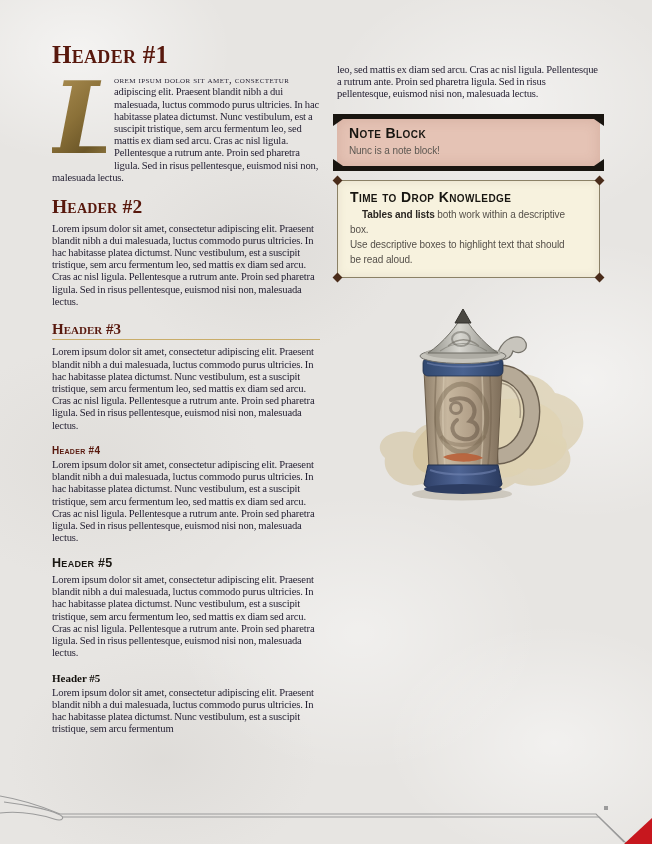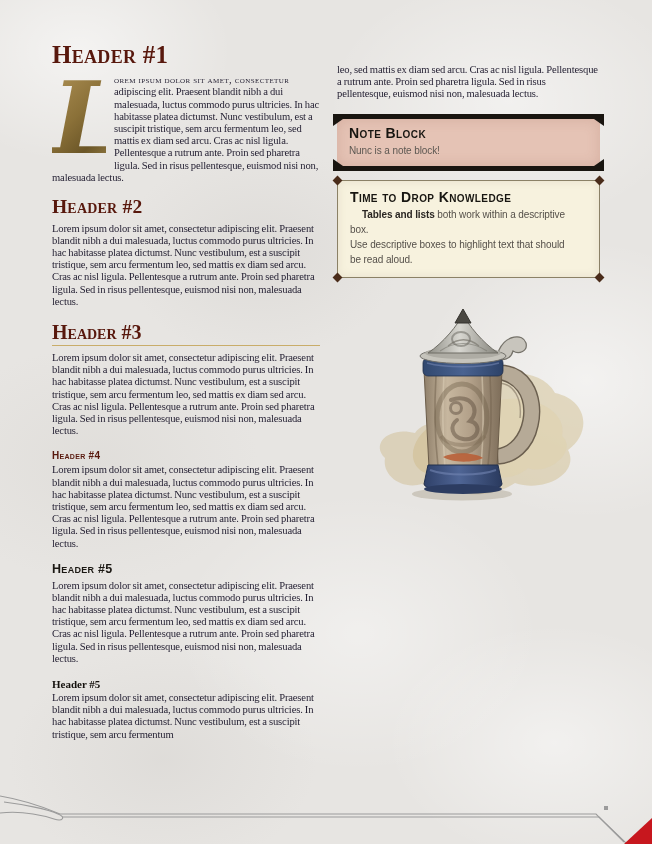--- a/index.html
+++ b/index.html
@@ -25,21 +25,21 @@
   .col{position:absolute;color:#211d30;}
   .col-left{left:52px;top:40px;width:268px;height:752px;overflow:hidden;}
   .col-right{left:337px;top:64px;width:263px;}
   p.body-text{
     margin:0 0 13px 0;font-size:10.6px;line-height:12.2px;
     letter-spacing:-0.15px;word-spacing:-0.4px;text-align:left;
   }
   h1,h2,h3,h4,h5,h6{font-variant:small-caps;font-weight:700;}
   h1{font-size:25px;line-height:1.05;color:#58180D;margin:2px 0 6px 0;letter-spacing:.3px;}
   h2{font-size:19.5px;line-height:1.05;color:#58180D;margin:0 0 5px 0;letter-spacing:.2px;}
-  h3{font-size:20px;line-height:1.1;color:#58180D;margin:12px 0 6px 0;
+  h3{font-size:15px;line-height:1.1;color:#58180D;margin:12px 0 6px 0;
      border-bottom:1.6px solid #c9ad6a;padding-bottom:2px;}
   h4{font-size:10px;line-height:1.1;color:#58180D;margin:0 0 3px 0;
      font-family:"Liberation Sans",sans-serif;letter-spacing:.3px;}
   h5{font-size:12.5px;line-height:1.1;color:#1b1813;margin:0 0 3px 0;
      font-family:"Liberation Sans",sans-serif;letter-spacing:.3px;}
   h6{font-size:11px;line-height:1.1;color:#14110d;margin:0 0 2px 0;
      font-variant:normal;font-weight:700;}
   
   .drop-cap{
     float:left;width:54px;height:86px;margin:4px 8px 0 0;

